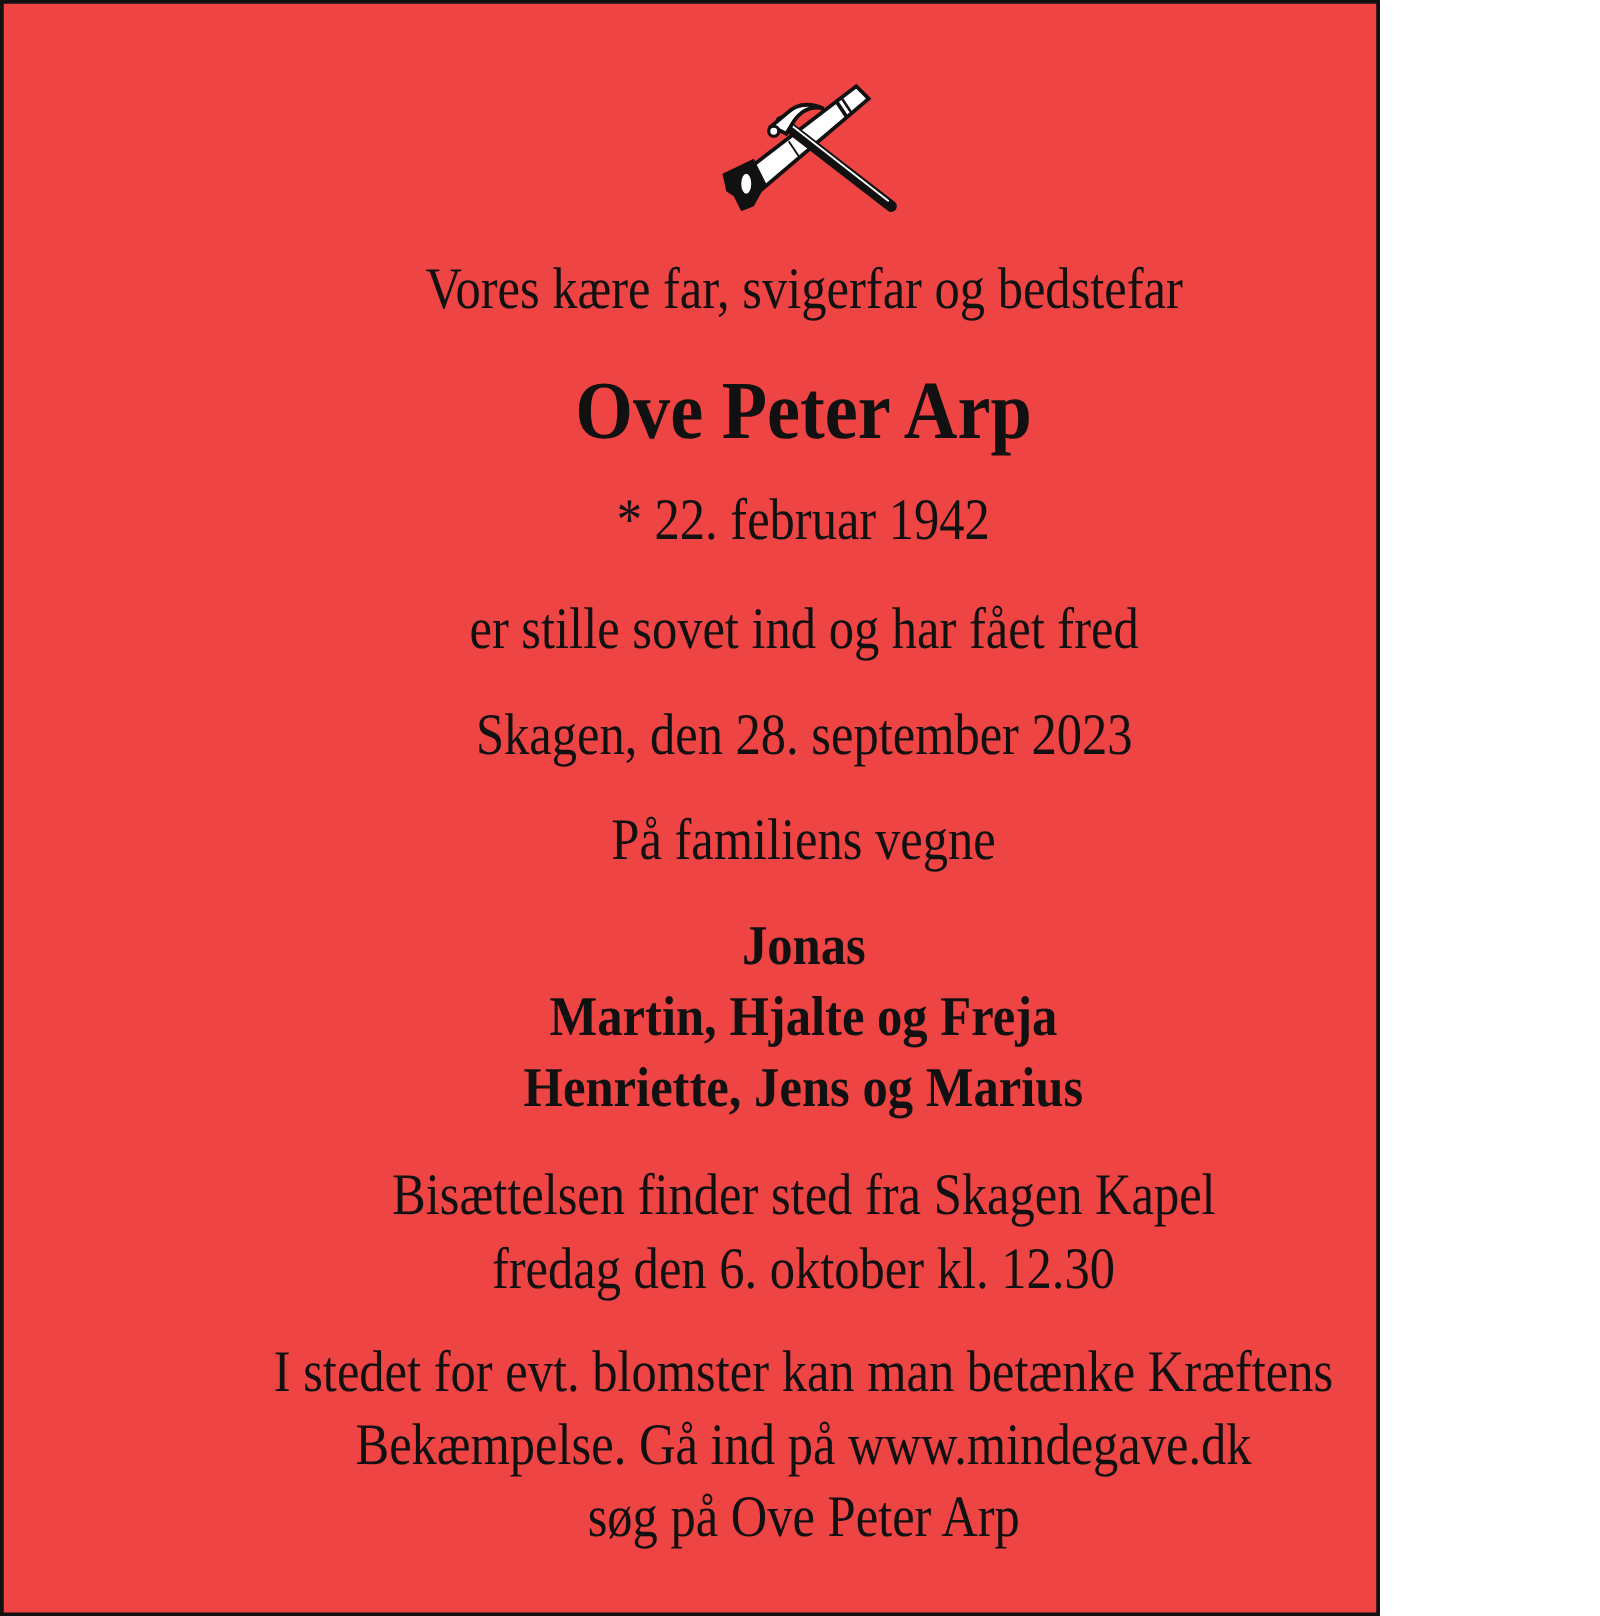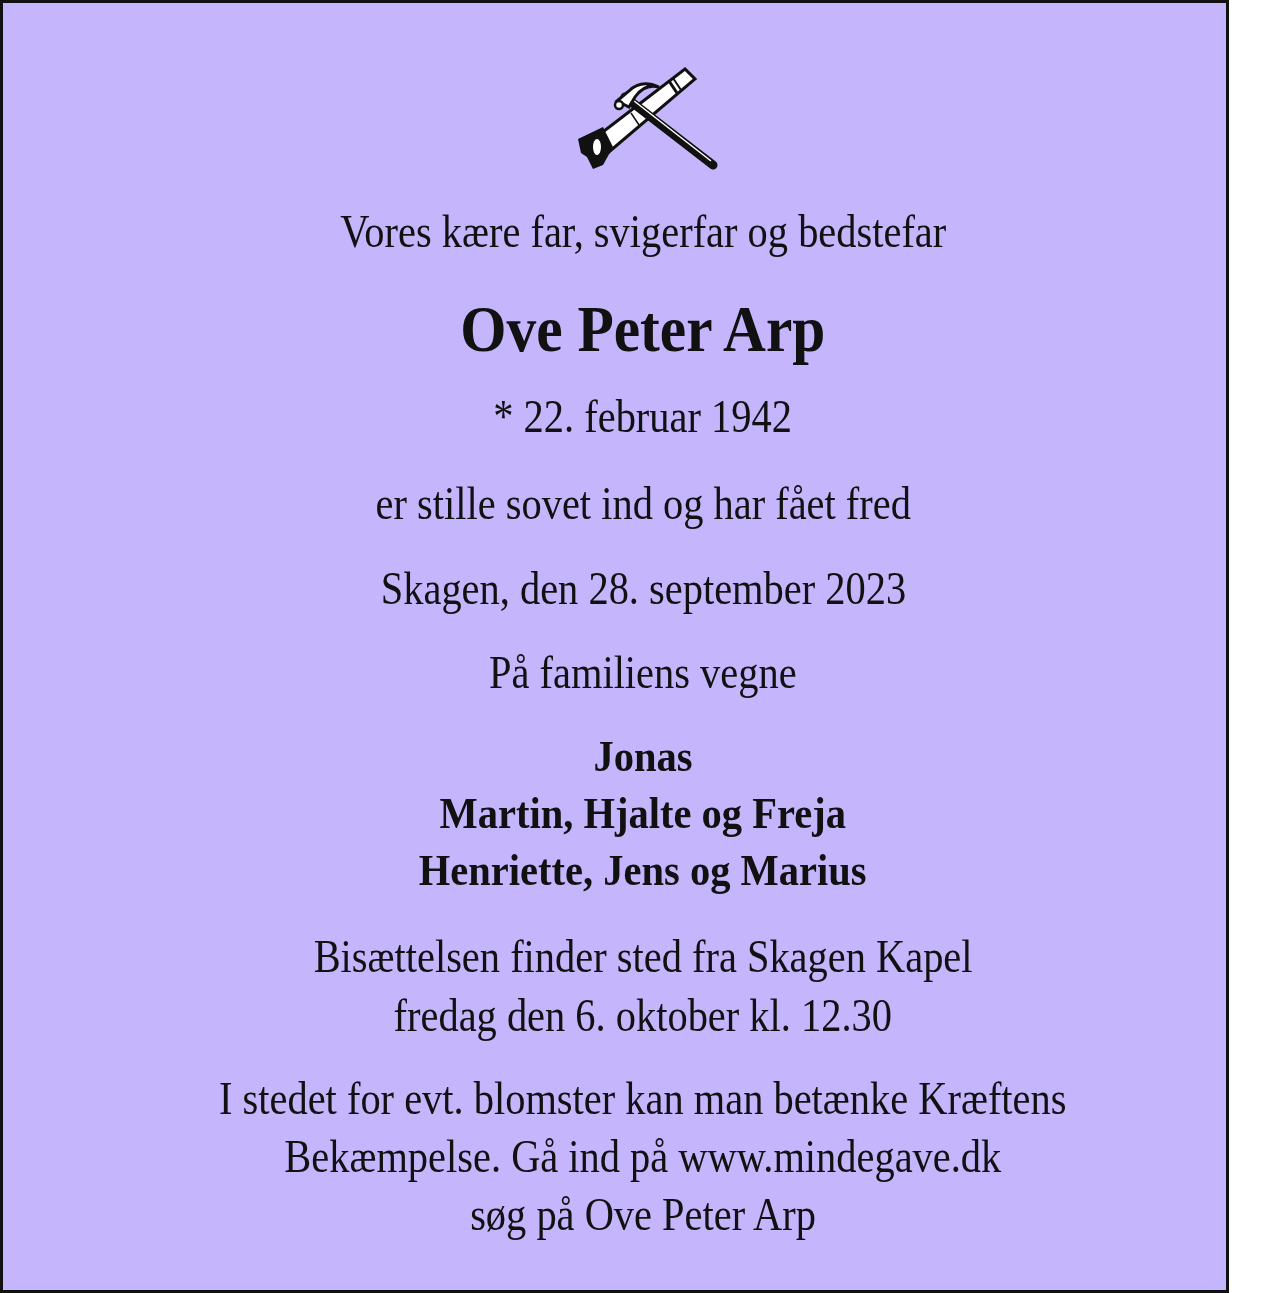--- a/index.html
+++ b/index.html
@@ -1,19 +1,19 @@
 <!DOCTYPE html>
 <html><head>
 <meta charset="utf-8">
 <style>
   html, body { margin: 0; padding: 0; background: #ffffff; }
   body { width: 1280px; height: 1293px; position: relative; overflow: hidden; }
   .frame {
-    position: absolute; left: 0; top: 0; width: 1229px; height: 1293px;
-    box-sizing: border-box; border: 3px solid #111111; background: #c4b5fd;
+    position: absolute; left: 0; top: 0; width: 1104px; height: 1293px;
+    box-sizing: border-box; border: 3px solid #111111; background: #ef4444;
   }
   .line {
     position: absolute; left: 0; width: 1280px; text-align: center;
     font-family: "Liberation Serif", "DejaVu Serif", serif; color: #111111;
     white-space: nowrap; line-height: 1;
   }
   .line span { display: inline-block; transform-origin: center center; }
   .reg { font-size: 47px; }
   .reg span { transform: scaleX(0.86); }
   .title { font-size: 66px; font-weight: bold; }

